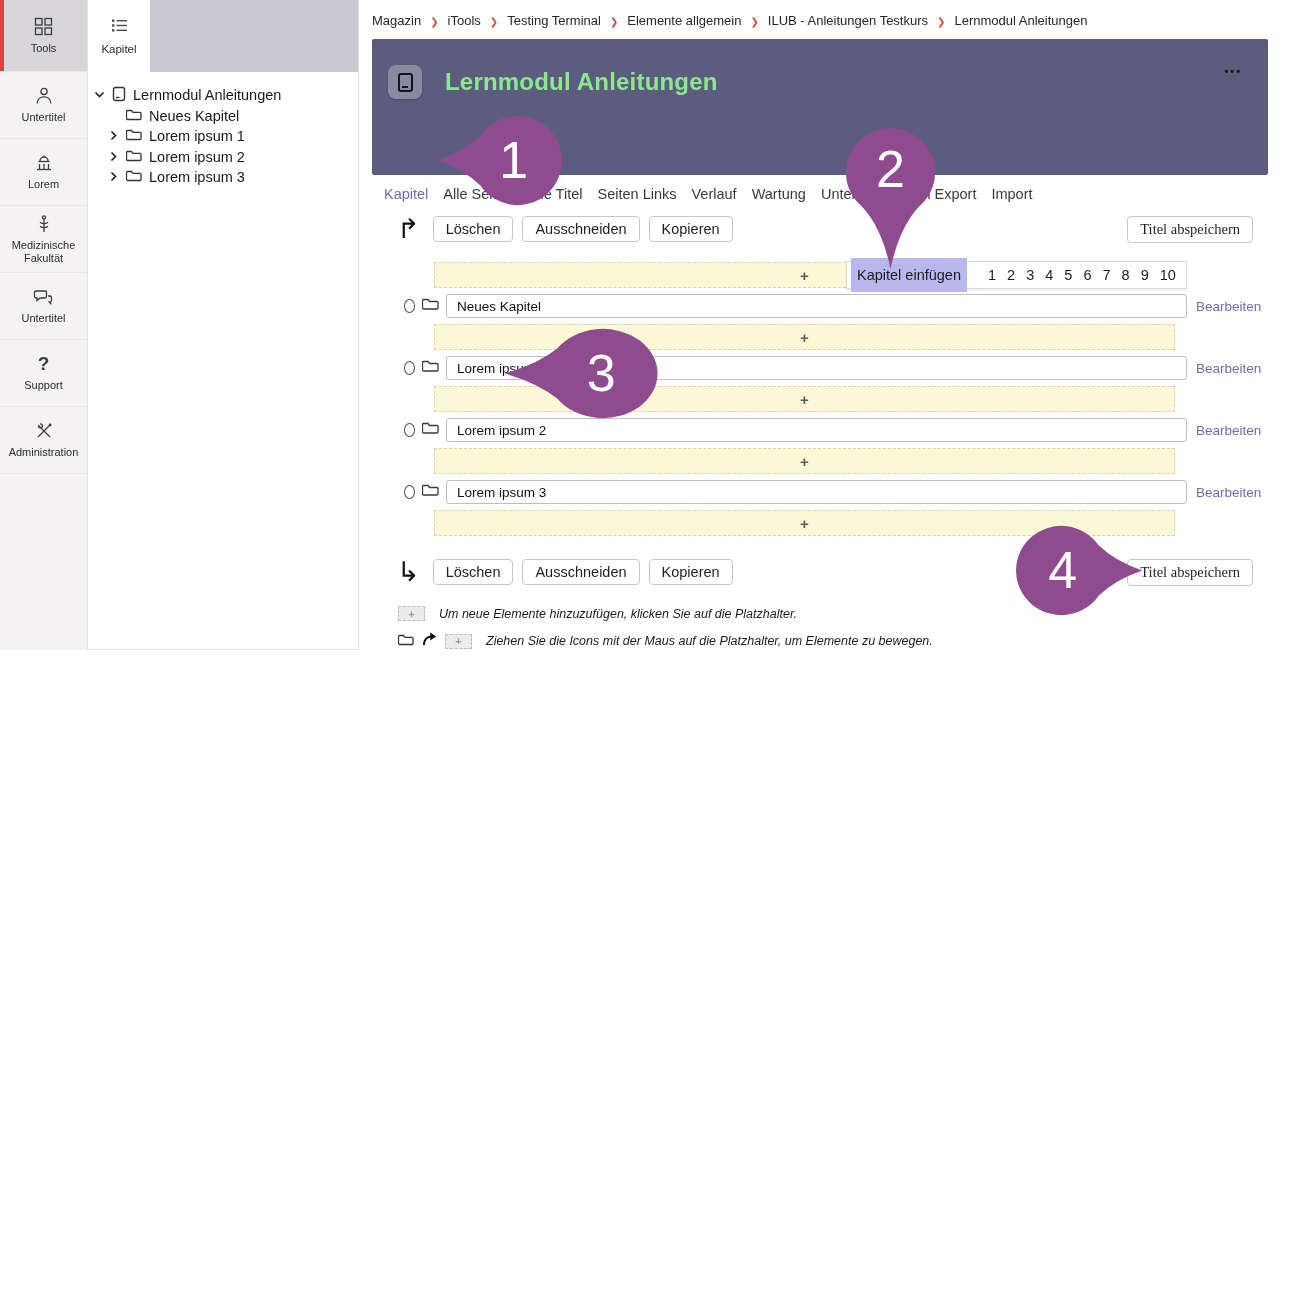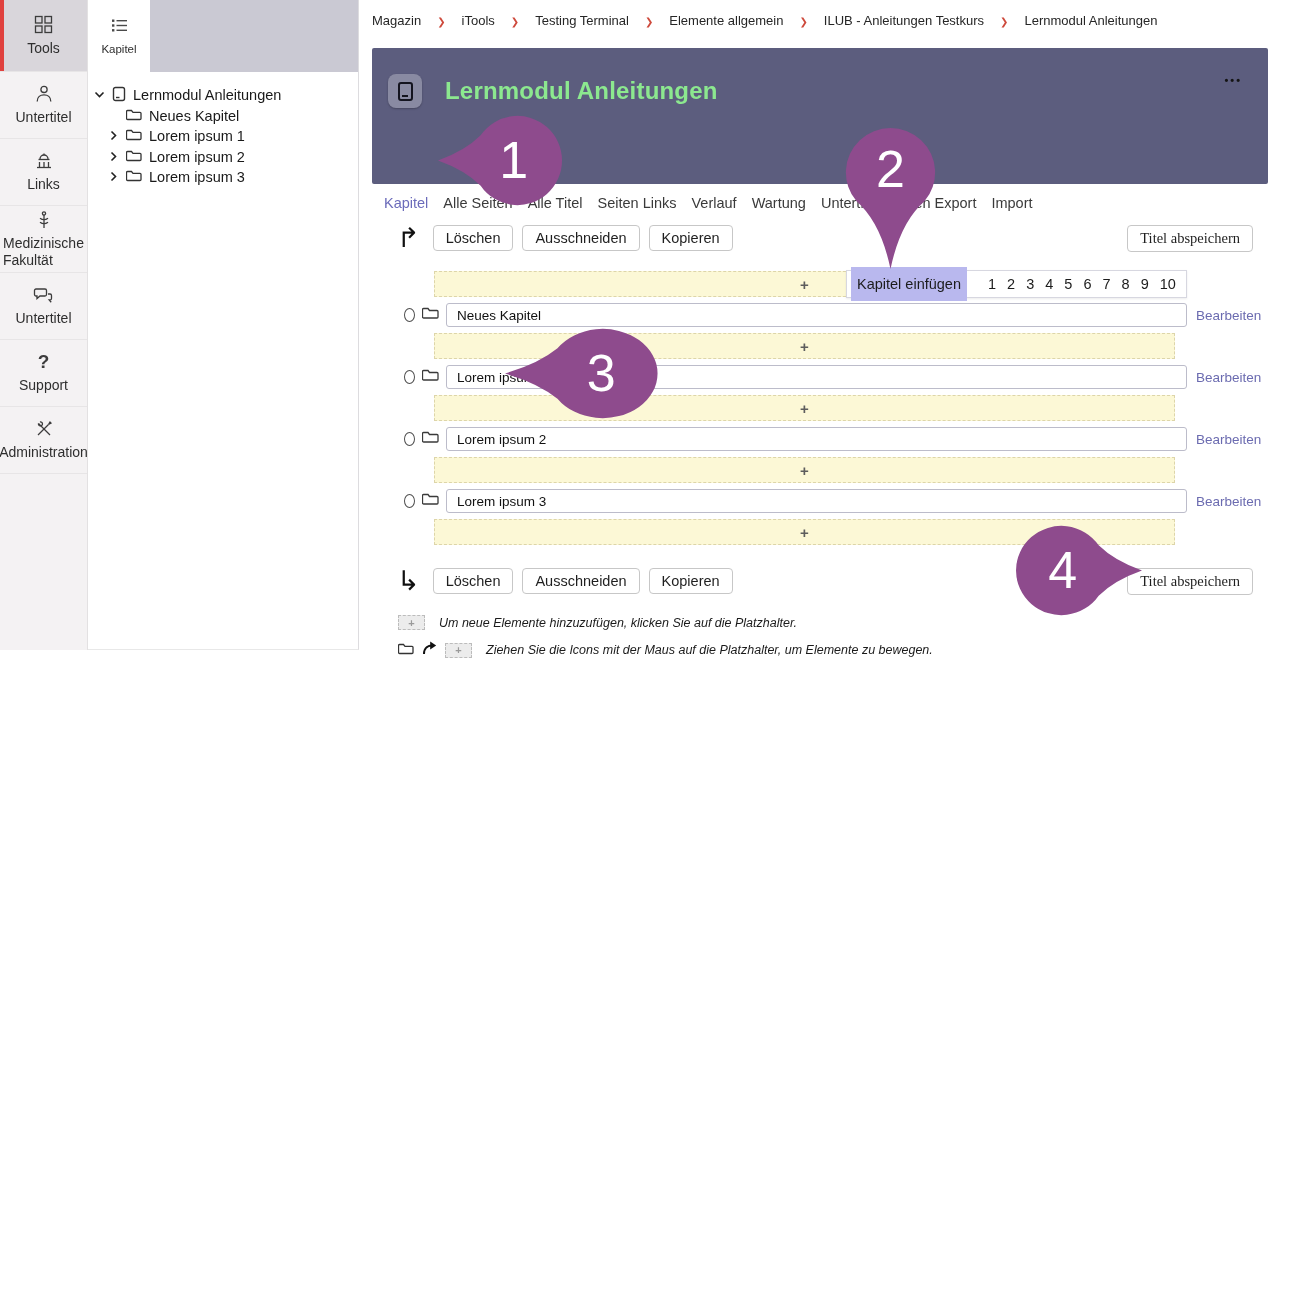--- a/index.html
+++ b/index.html
@@ -8,21 +8,21 @@
   .page { position:relative; width:1314px; height:1300px; background:#fff; overflow:hidden; }
 
   
   .mainbar { position:absolute; left:0; top:0; width:88px; height:650px;
              background:#f4f2f3; border-right:1px solid #e3e1e2; }
   .mb-item { position:relative; height:67px; border-bottom:1px solid #e7e5e6;
              display:flex; flex-direction:column; align-items:center; justify-content:center;
              gap:5px; cursor:pointer; }
   .mb-item.active { height:72px; background:#d9d6db; }
   .mb-item.active::before { content:""; position:absolute; left:0; top:0; bottom:0; width:4px; background:#e0413e; }
-  .mb-label { font-size:14px; color:#2e2e2e; text-align:left; line-height:1.15; padding:0 3px; }
+  .mb-label { font-size:11px; color:#2e2e2e; text-align:center; line-height:1.15; padding:0 3px; }
   .mb-icon { width:22px; height:20px; display:flex; align-items:center; justify-content:center; color:#3c3c3c; }
   .mb-icon svg { stroke:#3c3c3c; fill:none; stroke-width:1.3; }
   .q-glyph { font-size:19px; color:#3c3c3c; font-weight:600; }
 
   
   .slidein { position:absolute; left:88px; top:0; width:271px; height:650px;
              background:#fff; border-right:1px solid #dddcdf; border-bottom:1px solid #e8e8e8; }
   .si-head { position:relative; height:72px; }
   .si-headbg { position:absolute; left:62px; right:0; top:0; height:72px; background:#cac9d3; }
   .si-tab { position:absolute; left:0; top:0; width:62px; height:72px; background:#fff;
@@ -31,21 +31,21 @@
   .tree { padding-top:13px; }
   .tree-row { display:flex; align-items:center; gap:7px; height:20.5px; font-size:14.5px; color:#191919; cursor:pointer; }
   .tree-row .lbl { white-space:nowrap; }
   .tr-root { padding-left:6px; }
   .tr-child { padding-left:38px; }
   .tr-childc { padding-left:20px; }
   .tree svg { flex:0 0 auto; }
 
   
   .main { position:absolute; left:372px; top:0; width:896px; }
-  .breadcrumb { display:flex; align-items:center; gap:16px; padding:13px 0 20px 0; font-size:13px; color:#262626; }
+  .breadcrumb { display:flex; align-items:center; gap:9px; padding:13px 0 11px 0; font-size:13px; color:#262626; }
   .crumb { cursor:pointer; }
   .crumb-sep { color:#ce4a3c; font-size:10px; position:relative; top:0.5px; }
 
   .header-card { position:relative; height:136px; background:#5c5d7e; border-radius:2px; }
   .header-top { display:flex; align-items:center; padding:26px 16px 0 16px; }
   .obj-tile { width:34px; height:34px; border-radius:8px; background:rgba(255,255,255,0.28);
               display:flex; align-items:center; justify-content:center; margin-right:23px;
               box-shadow:0 1px 2px rgba(0,0,0,0.25); }
   .obj-glyph { position:relative; width:15px; height:19px; border:2px solid #14141f; border-radius:3px; }
   .obj-glyph::after { content:""; position:absolute; left:2px; bottom:2px; width:6px; height:2px; background:#14141f; }
@@ -131,21 +131,21 @@
     <div class="mb-item">
       <span class="mb-icon">
         <svg width="20" height="20" viewBox="0 0 20 20">
             <path d="M6 8 a4 4 0 0 1 8 0"></path>
             <path d="M10 2.5 v1.5"></path>
             <path d="M4.5 8.5 h11"></path>
             <path d="M5.5 11 v5 M10 11 v5 M14.5 11 v5"></path>
             <path d="M3 16.5 h14"></path>
           </svg>
       </span>
-      <span class="mb-label">Links</span>
+      <span class="mb-label">Lorem</span>
     </div>
     <div class="mb-item">
       <span class="mb-icon">
         <svg width="20" height="20" viewBox="0 0 20 20">
             <circle cx="10" cy="3.4" r="1.6"></circle>
             <path d="M10 5 v13"></path>
             <path d="M6 8.2 q4 3 8 0"></path>
             <path d="M6 12.2 q4 3 8 0"></path>
           </svg>
       </span>

